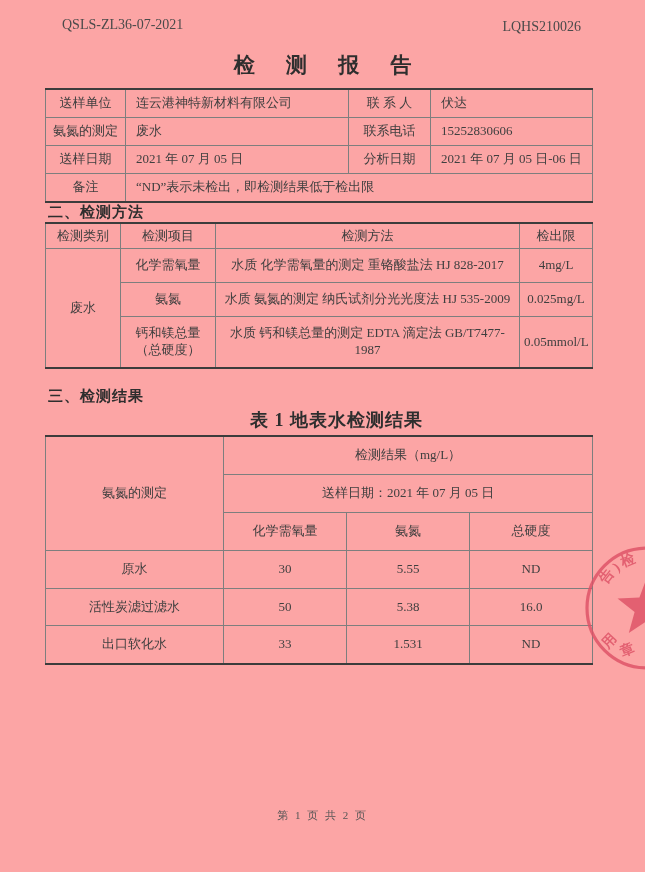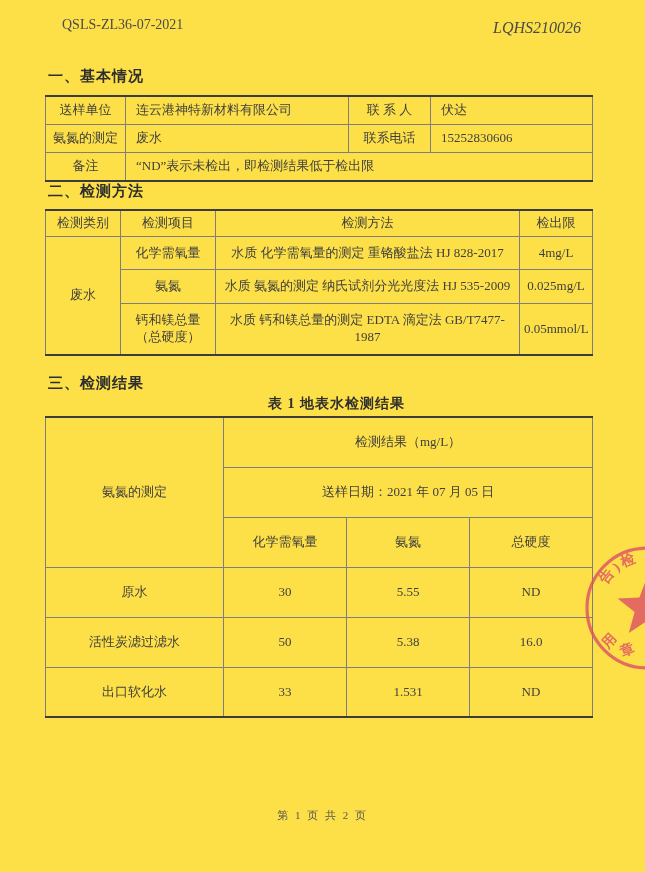--- a/index.html
+++ b/index.html
@@ -1,30 +1,30 @@
 <!DOCTYPE html>
 <html><head>
 <meta charset="utf-8">
 <style>
   html,body{margin:0;padding:0;background:#e8e8e8;}
   .page{
     position:relative;
     width:645px;height:872px;
     margin:0 auto;
-    background:#fde047;
+    background:#fca5a5;
     overflow:hidden;
     font-family:"Liberation Serif","DejaVu Serif",serif;
     color:#3f3f3f;
   }
   .header{
     display:flex;justify-content:space-between;
     padding:17px 64px 0 62px;
     font-size:14px;color:#4a4a4a;
   }
-  .header .report-no{font-size:16px;padding-top:2px;font-style:italic;}
+  .header .report-no{font-size:14px;padding-top:2px;}
   .doc-title{
     margin-top:16px;
     text-align:center;
     font-size:21px;font-weight:bold;color:#2e2e2e;
     letter-spacing:13px;text-indent:13px;
   }
   .section-heading{
     margin:0 0 0 48px;
     font-size:15px;font-weight:bold;color:#2e2e2e;
     letter-spacing:1px;
@@ -40,37 +40,37 @@
     color:#3f3f3f;
     table-layout:fixed;
   }
   td{
     border:1px solid #7e7e7e;
     padding:5px 6px;
     line-height:1.3;
     vertical-align:middle;
   }
   table.t-info{margin-top:9px;}
-  table.t-methods{margin-top:8px;border-radius:30px;}
+  table.t-methods{border-radius:30px;}
   table.t-results{margin-top:3px;}
   table{
     border-top:2.5px solid #3c3c3c;
     border-bottom:2.5px solid #3c3c3c;
     border-left:1px solid #9a9a9a;
     border-right:1px solid #9a9a9a;
   }
   .c{text-align:center;}
   .l{text-align:left;padding-left:10px;margin-top:29px;}
   .t-methods td{padding:4px 4px;}
   .t-methods .row-tall td{padding:8px 4px;}
-  .t-results td{padding:16px 4px;}
+  .t-results td{padding:10px 4px;}
   .caption{
     margin-top:2px;
     text-align:center;
-    font-size:14px;font-weight:bold;color:#2e2e2e;
+    font-size:18px;font-weight:bold;color:#2e2e2e;
     letter-spacing:1px;
     margin-left:28px;
   }
   .footer{
     position:absolute;left:0;top:808px;width:100%;
     text-align:center;font-size:11px;color:#555;
     letter-spacing:2px;
   }
   .stamp{
     position:absolute;left:565px;top:538px;
@@ -82,42 +82,48 @@
 </head>
 <body>
 
 <div class="page">
 
   <div class="header">
     <span class="doc-code">QSLS-ZL36-07-2021</span>
     <span class="report-no">LQHS210026</span>
   </div>
 
-
-  <div class="section-heading sec1">一、基本情况</div>
+  <div class="doc-title">检 测 报 告</div>
+
 
   <table class="t-info">
     <colgroup>
         <col style="width:80px">
         <col style="width:223px">
         <col style="width:82px">
         <col style="width:162px">
       </colgroup>
     <tbody>
         <tr>
       <td class="c">送样单位</td>
       <td class="l">连云港神特新材料有限公司</td>
       <td class="c">联 系 人</td>
       <td class="l">伏达</td>
     </tr>
     <tr>
       <td class="c">氨氮的测定</td>
       <td class="l">废水</td>
       <td class="c">联系电话</td>
       <td class="l">15252830606</td>
+    </tr>
+    <tr>
+      <td class="c">送样日期</td>
+      <td class="l">2021 年 07 月 05 日</td>
+      <td class="c">分析日期</td>
+      <td class="l">2021 年 07 月 05 日-06 日</td>
     </tr>
     <tr>
       <td class="c">备注</td>
       <td class="l" colspan="3">“ND”表示未检出，即检测结果低于检出限</td>
     </tr>
   </tbody>
     </table>
 
   <div class="section-heading sec2">二、检测方法</div>
 

